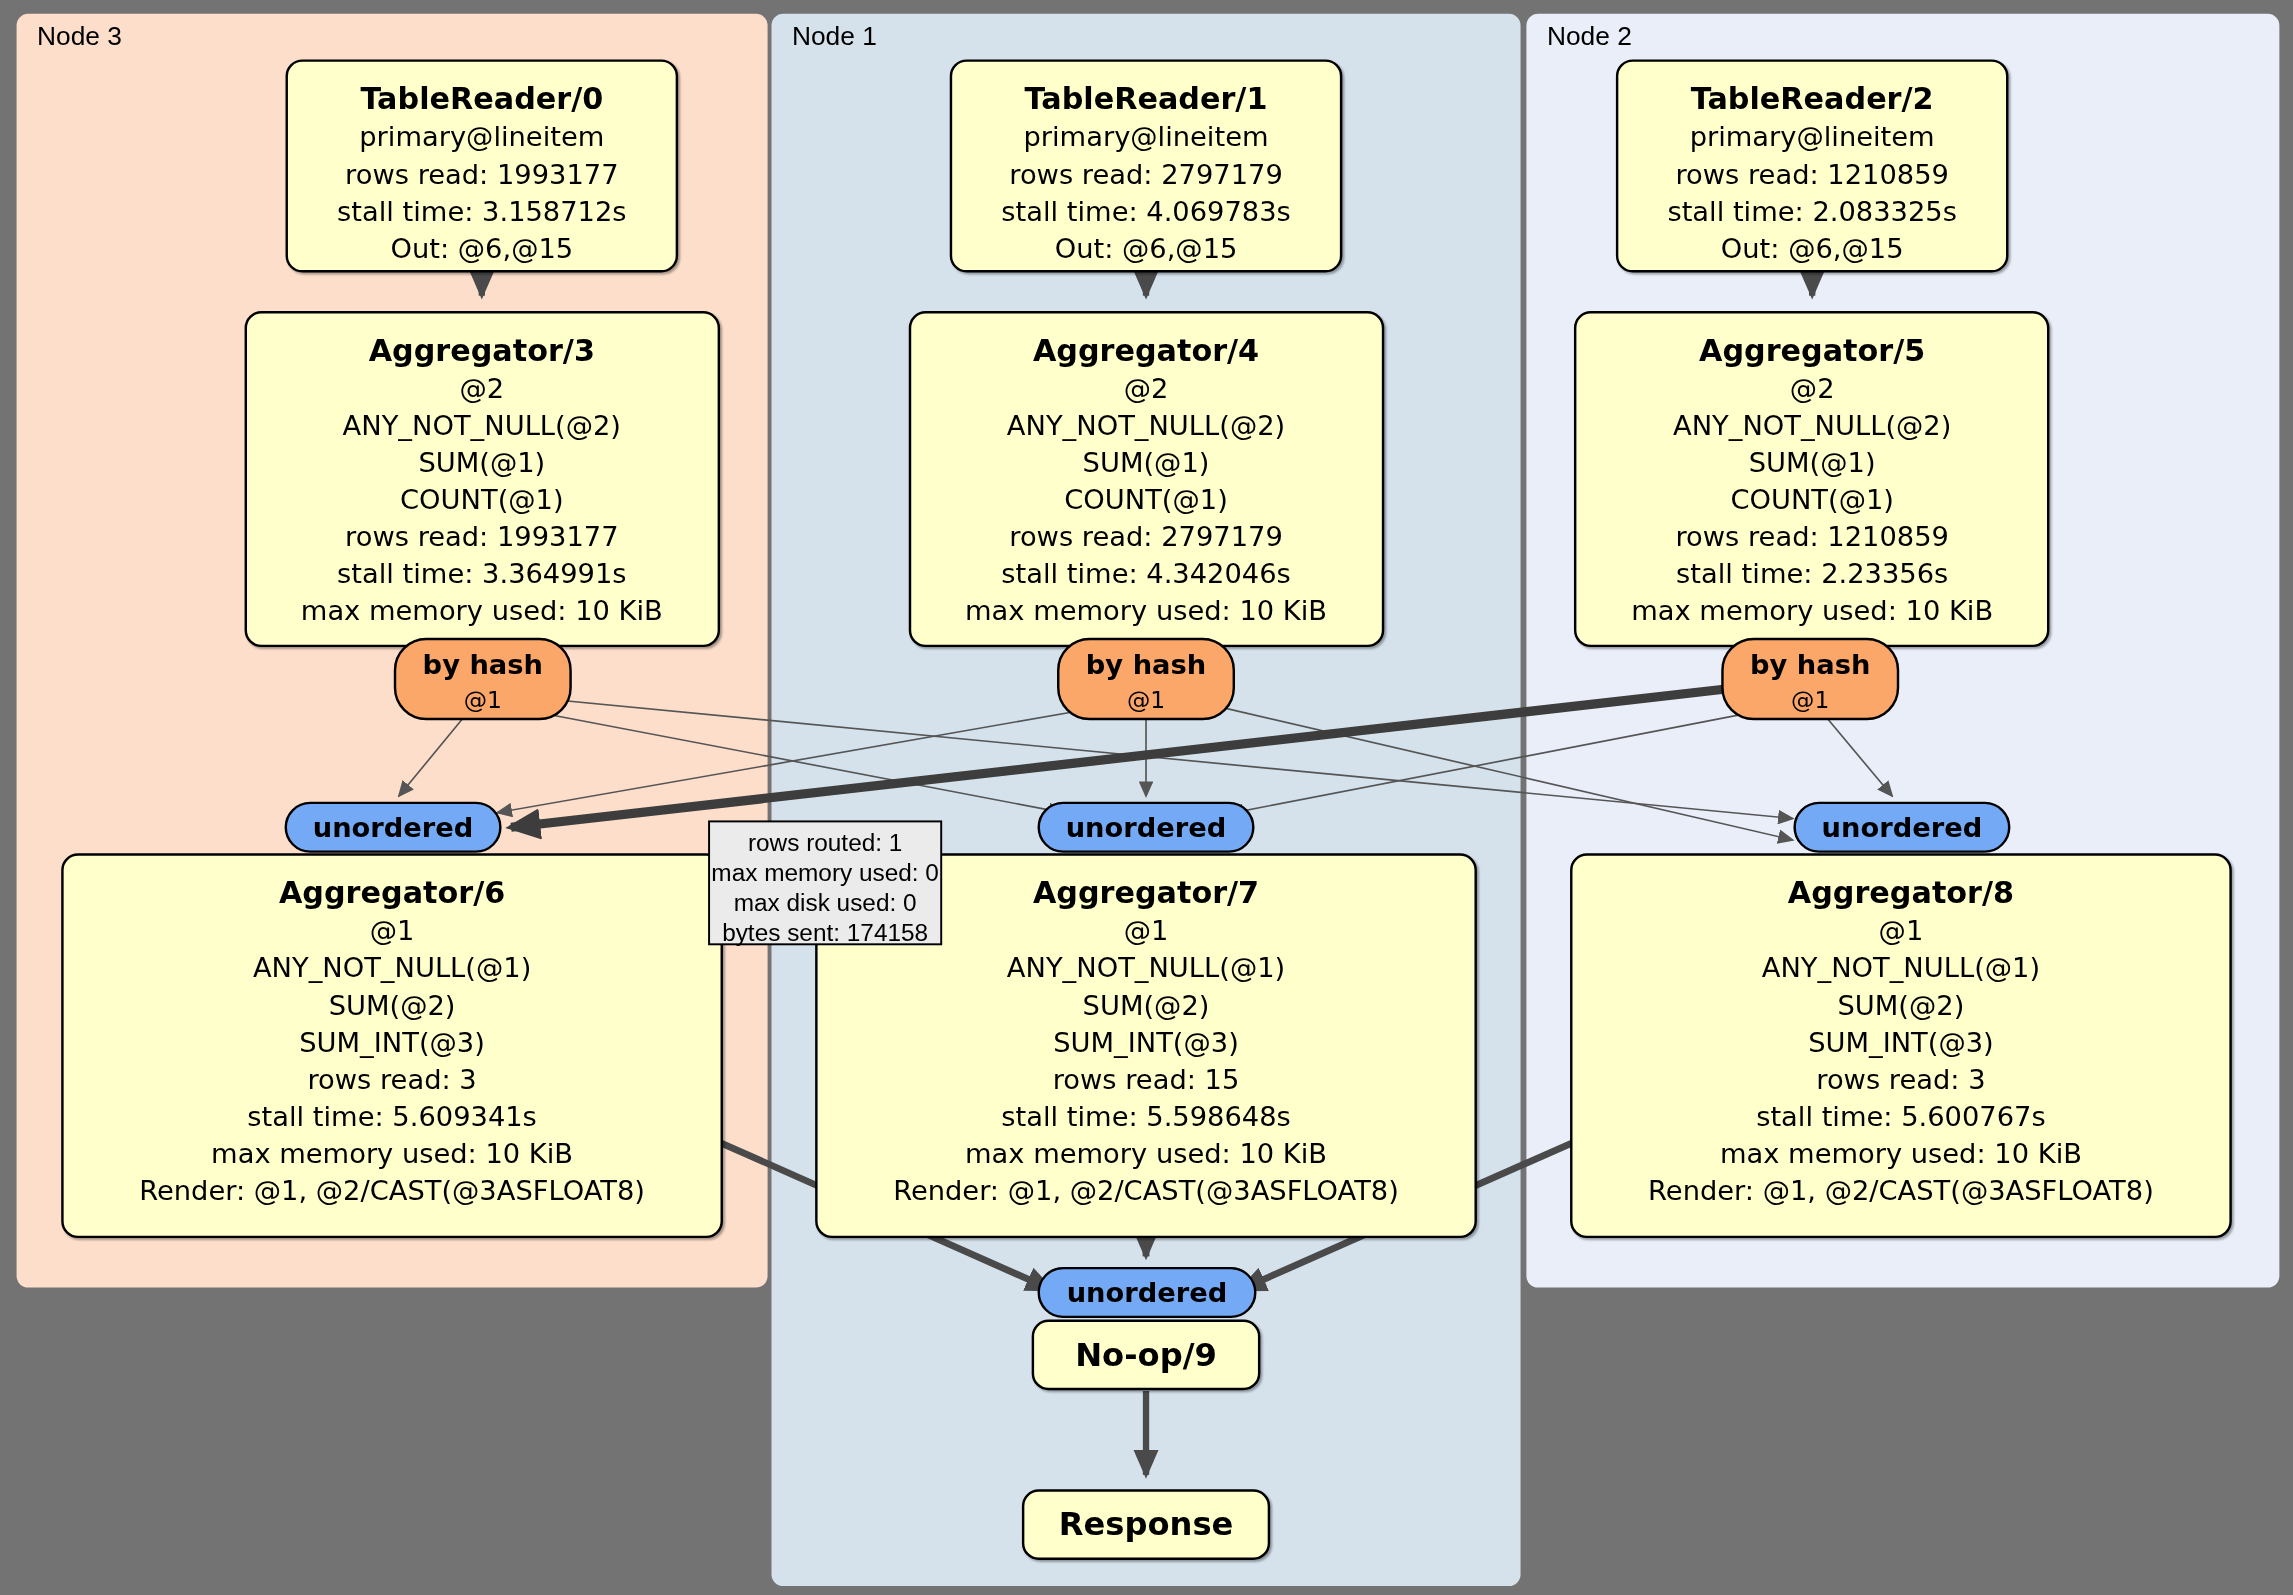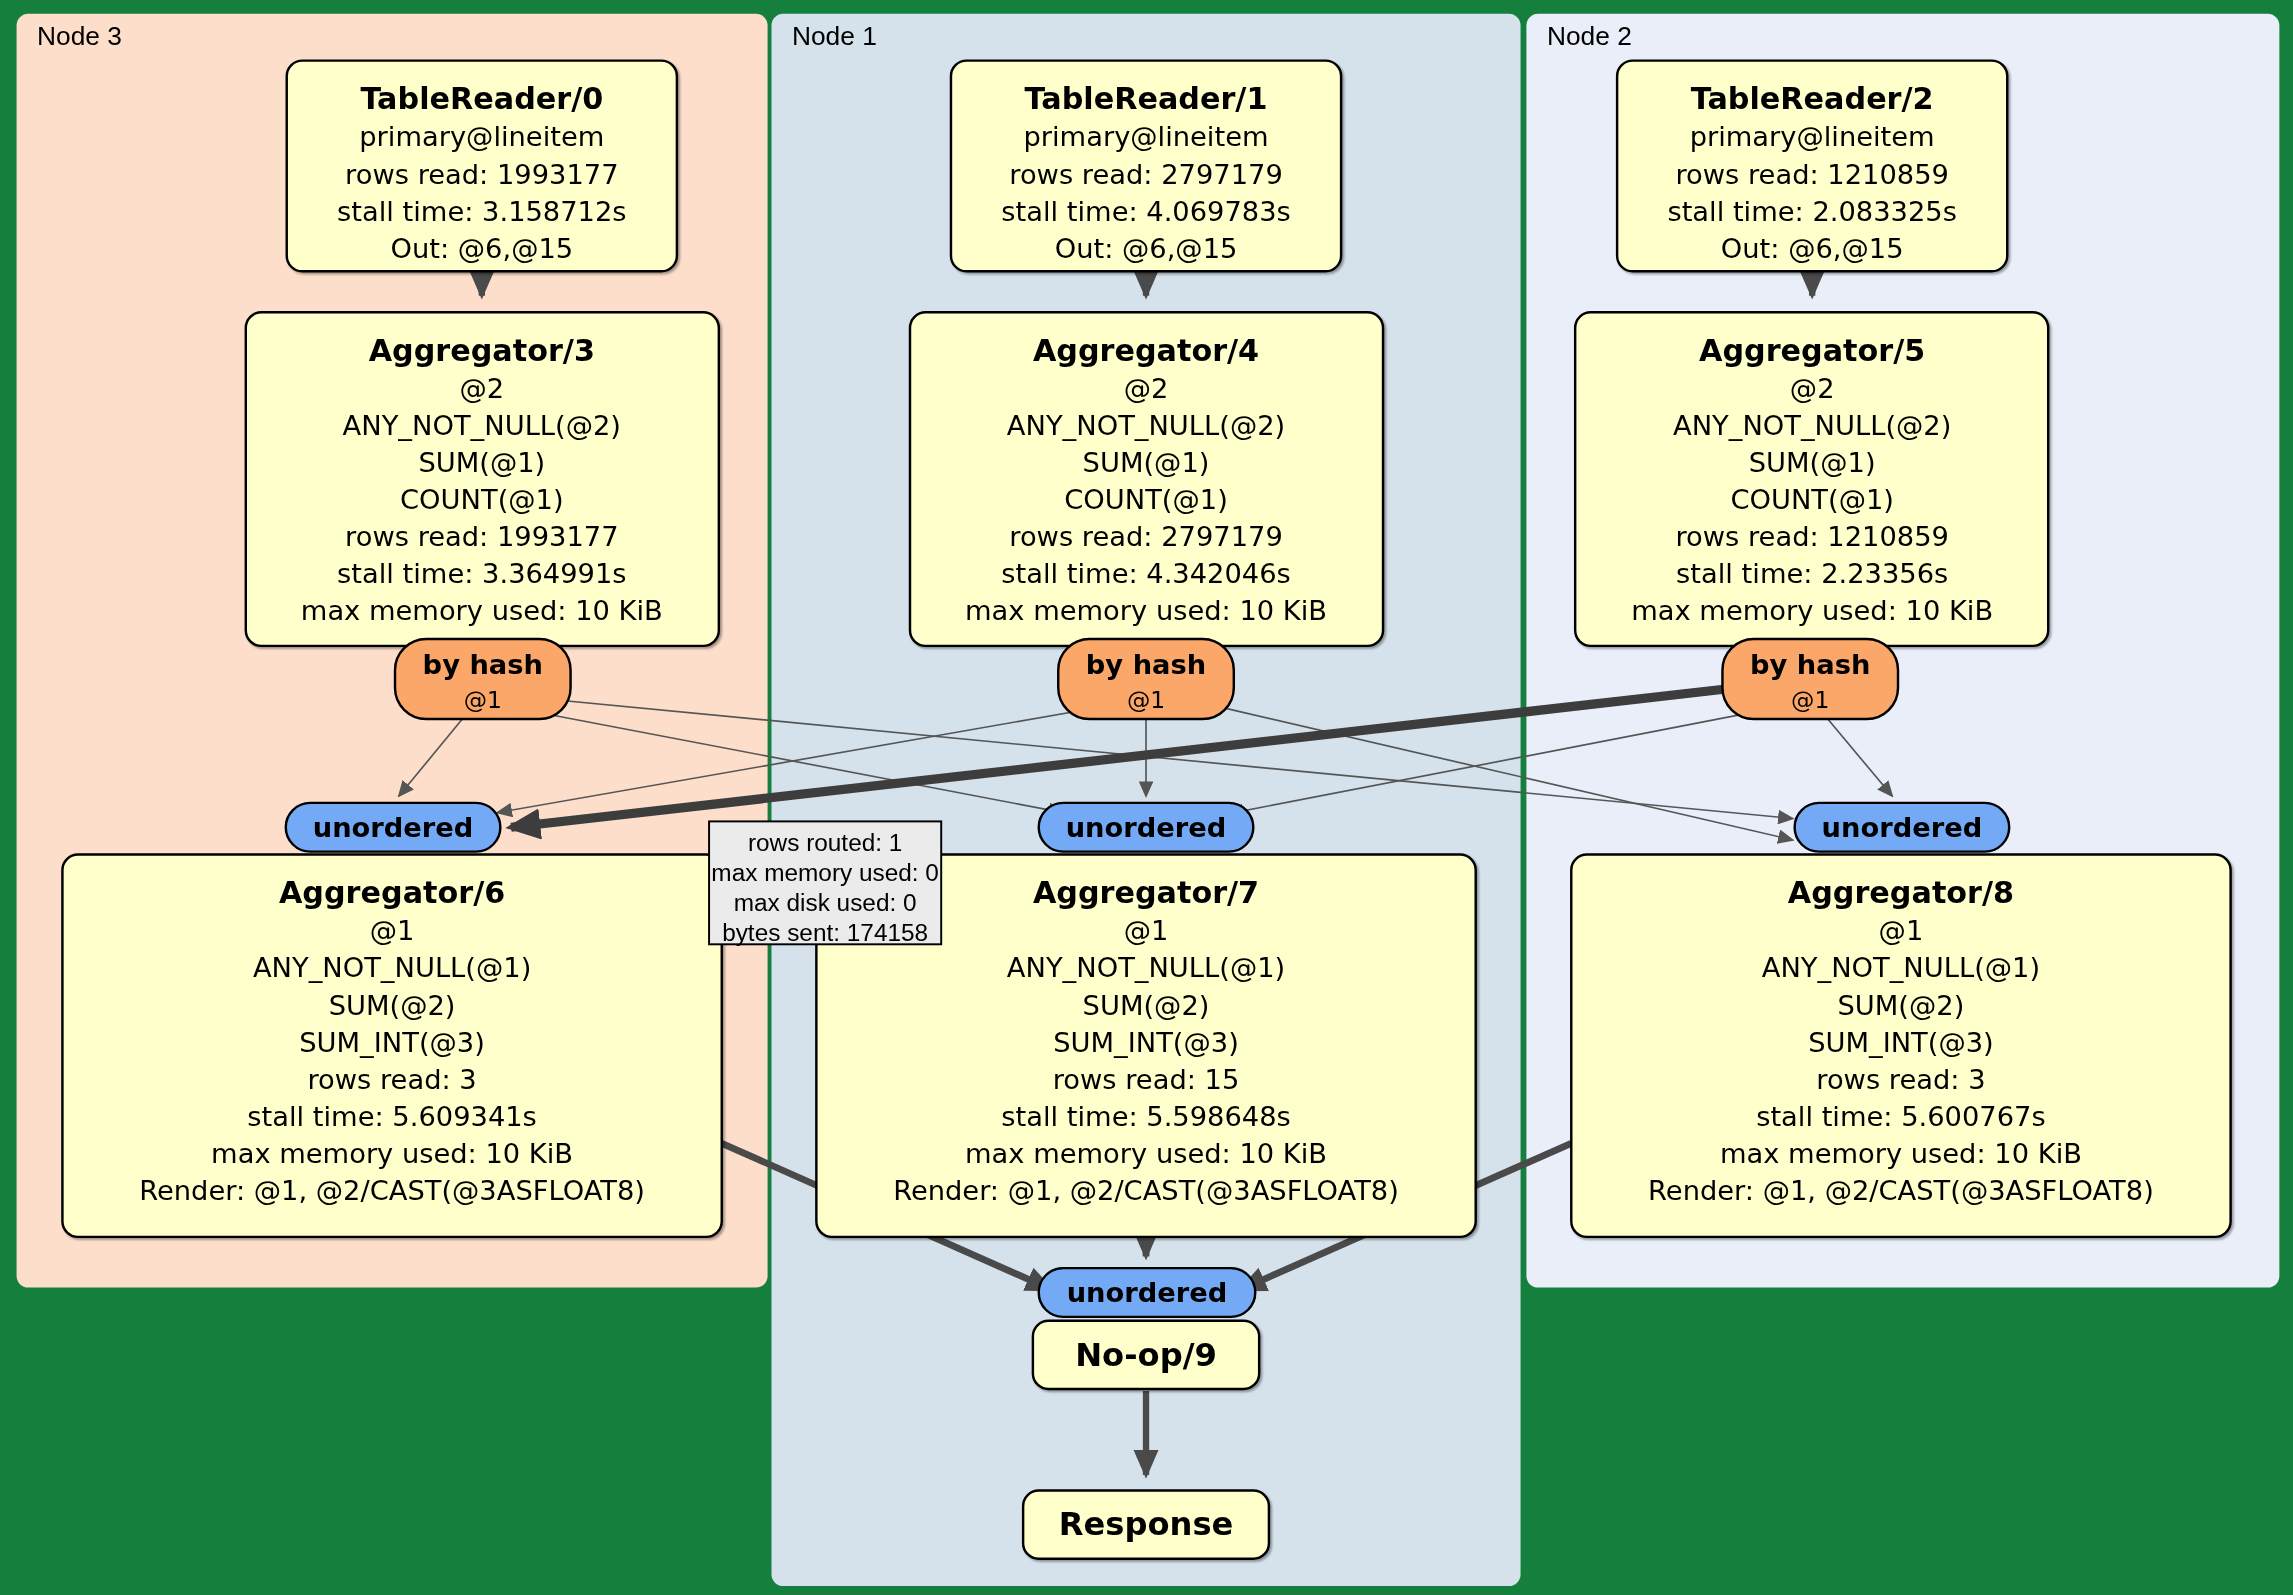--- a/index.html
+++ b/index.html
@@ -1,16 +1,16 @@
 <!DOCTYPE html>
 <html><head>
 <meta charset="utf-8">
 <style>
   html,body{margin:0;padding:0;background:#ffffff;}
-  .stage{position:relative;width:2294px;height:1596px;background:#15803d;overflow:hidden;}
+  .stage{position:relative;width:2294px;height:1596px;background:#737373;overflow:hidden;}
   svg{display:block;}
   text{font-family:"DejaVu Sans",sans-serif;fill:#000;}
   .box-title{font-size:31px;font-weight:bold;}
   .box-line{font-size:28px;}
   .pill-label{font-size:28px;font-weight:bold;}
   .pill-sub{font-size:24px;}
   .big-label{font-size:33px;font-weight:bold;}
   .node-label{font-family:"Liberation Sans",sans-serif;font-size:27px;}
   .tooltip-line{font-family:"Liberation Sans",sans-serif;font-size:25px;}
   .proc-rect{fill:#ffffcc;stroke:#000;stroke-width:2.5;}

